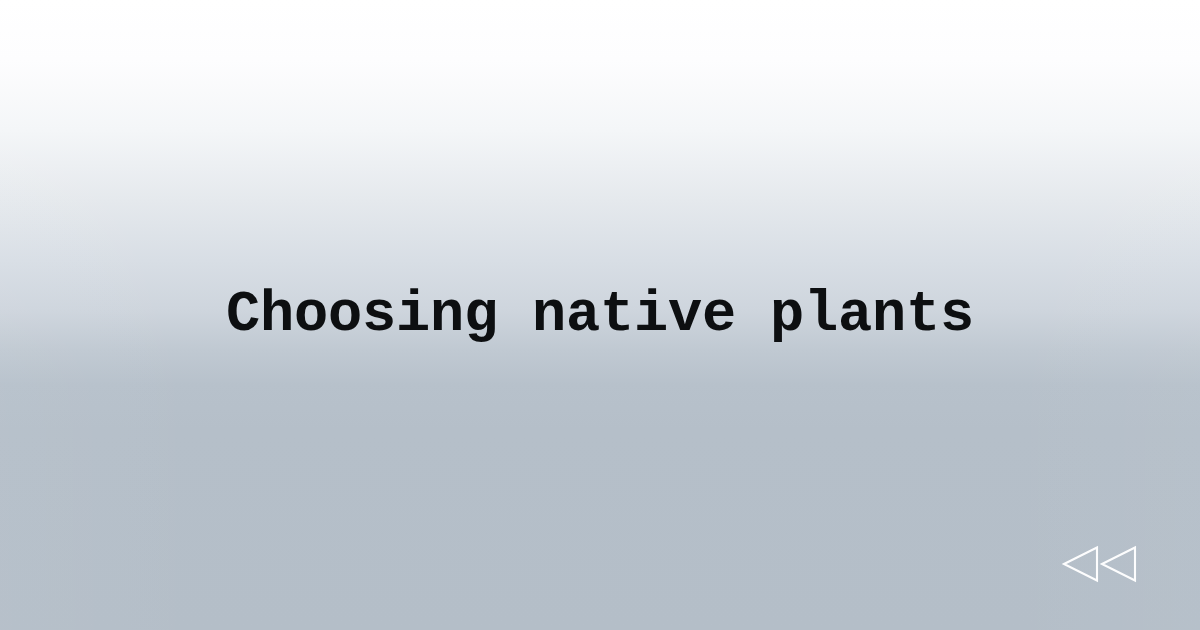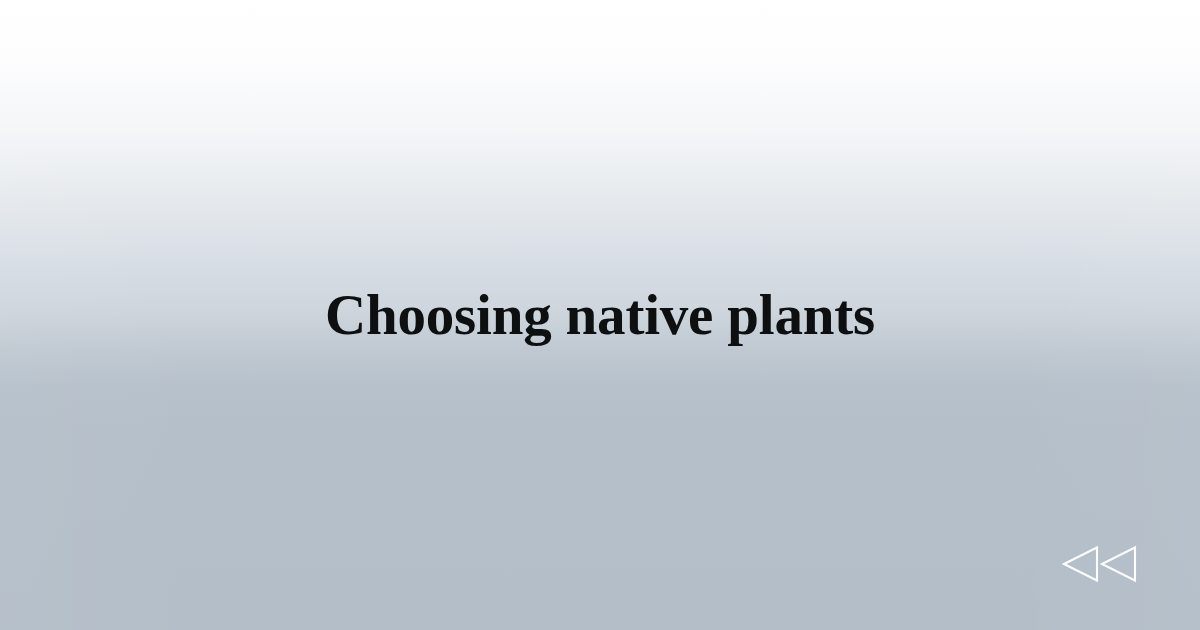--- a/index.html
+++ b/index.html
@@ -7,21 +7,21 @@
     margin: 0;
     padding: 0;
     background: #ffffff;
   }
 
   .card {
     position: relative;
     width: 1200px;
     height: 630px;
     overflow: hidden;
-    font-family: Liberation Serif, serif;
+    font-family: Liberation Mono, monospace;
     
     background:
       linear-gradient(
         to bottom,
         #ffffff   0px,
         #fdfdfe  60px,
         #f4f6f8 130px,
         #e5e9ed 200px,
         #d8dee5 260px,
         #ced5dd 310px,

